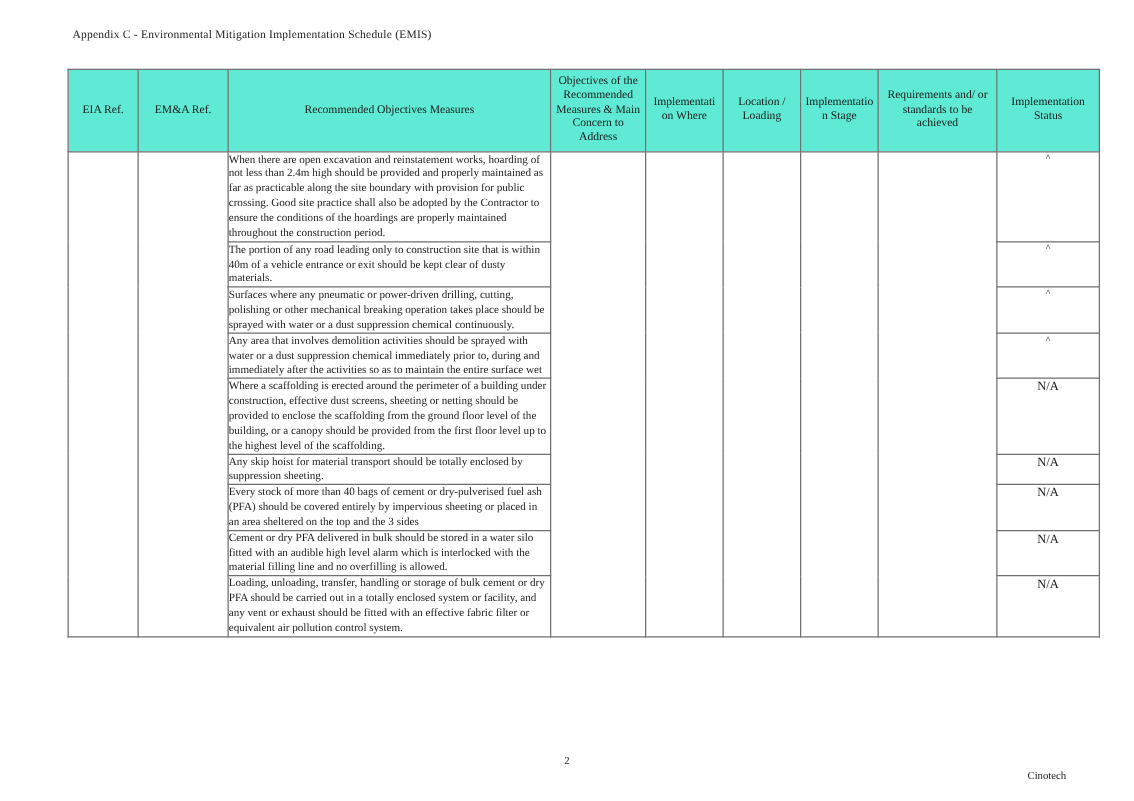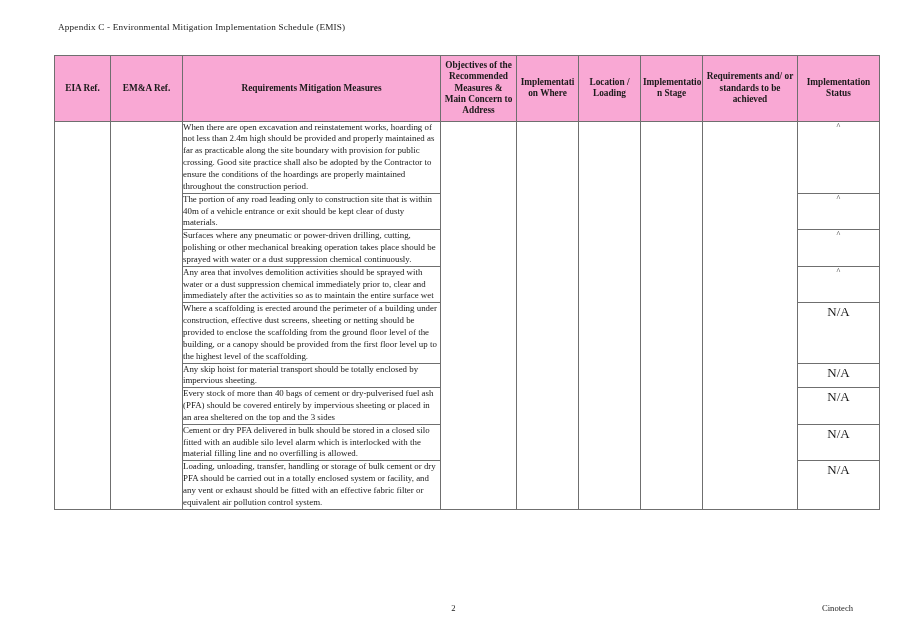--- a/index.html
+++ b/index.html
@@ -39,24 +39,24 @@
     width: 793px;
     border-collapse: collapse;
     table-layout: fixed;
   }
   .emis-table td, .emis-table th {
     border: 1px solid #6f6f6f;
     vertical-align: top;
     padding: 0;
   }
   .emis-table thead th {
-    background: #f9a8d4;
+    background: #5eead4;
     text-align: center;
     vertical-align: middle;
-    font-weight: bold;
+    font-weight: normal;
     font-size: 9.3px;
     line-height: 1.22;
     padding: 4px 2px;
     height: 47px;
     box-sizing: border-box;
   }
   .hdr-eia     { width: 56px; margin-top: 17px; }
   .hdr-emaa    { width: 72px; }
   .hdr-measures{ width: 258px; }
   .hdr-obj     { width: 76px; }
@@ -67,21 +67,21 @@
   .hdr-status  { width: 82px; }
 
   .measure-cell {
     font-size: 8.9px;
     line-height: 1.33;
     padding: 3px 4px 3px 4px;
     text-align: left;
     hyphens: none;
   }
   .status-cell {
-    font-size: 13px;
+    font-size: 10px;
     line-height: 1.33;
     text-align: center;
     padding: 2px 3px;
   }
   .status-cell.caret {
     font-size: 8px;
   }
   .spanned {
     padding: 0;
   }
@@ -98,38 +98,38 @@
     position: absolute;
     left: 0;
     right: 0;
     text-align: center;
     font-size: 8.6px;
     color: #1c1c1c;
   }
   .footer-company {
     position: absolute;
     right: 0;
-    top: 0;
+    top: 12px;
     font-size: 8.6px;
     color: #1c1c1c;
   }
 </style>
 </head>
 <body>
 
 <div class="page">
 
   <div class="doc-header">Appendix C - Environmental Mitigation Implementation Schedule (EMIS)</div>
 
   <table class="emis-table">
     <thead>
       <tr>
         <th class="hdr-eia">EIA Ref.</th>
         <th class="hdr-emaa">EM&amp;A Ref.</th>
-        <th class="hdr-measures">Requirements Mitigation Measures</th>
+        <th class="hdr-measures">Recommended Objectives Measures</th>
         <th class="hdr-obj">Objectives of the Recommended Measures &amp; Main Concern to Address</th>
         <th class="hdr-agent">Implementati on Where</th>
         <th class="hdr-loc">Location / Loading</th>
         <th class="hdr-stage">Implementatio n Stage</th>
         <th class="hdr-req">Requirements and/ or standards to be achieved</th>
         <th class="hdr-status">Implementation Status</th>
       </tr>
     </thead>
     <tbody>
 
@@ -149,41 +149,41 @@
         <td class="measure-cell">The portion of any road leading only to construction site that is within 40m of a vehicle entrance or exit should be kept clear of dusty materials.</td>
         <td class="status-cell caret">^</td>
       </tr>
 
       <tr>
         <td class="measure-cell">Surfaces where any pneumatic or power-driven drilling, cutting, polishing or other mechanical breaking operation takes place should be sprayed with water or a dust suppression chemical continuously.</td>
         <td class="status-cell caret">^</td>
       </tr>
 
       <tr>
-        <td class="measure-cell">Any area that involves demolition activities should be sprayed with water or a dust suppression chemical immediately prior to, clear and immediately after the activities so as to maintain the entire surface wet</td>
+        <td class="measure-cell">Any area that involves demolition activities should be sprayed with water or a dust suppression chemical immediately prior to, during and immediately after the activities so as to maintain the entire surface wet</td>
         <td class="status-cell caret">^</td>
       </tr>
 
       <tr>
         <td class="measure-cell">Where a scaffolding is erected around the perimeter of a building under construction, effective dust screens, sheeting or netting should be provided to enclose the scaffolding from the ground floor level of the building, or a canopy should be provided from the first floor level up to the highest level of the scaffolding.</td>
         <td class="status-cell">N/A</td>
       </tr>
 
       <tr>
-        <td class="measure-cell">Any skip hoist for material transport should be totally enclosed by impervious sheeting.</td>
+        <td class="measure-cell">Any skip hoist for material transport should be totally enclosed by suppression sheeting.</td>
         <td class="status-cell">N/A</td>
       </tr>
 
       <tr>
         <td class="measure-cell">Every stock of more than 40 bags of cement or dry-pulverised fuel ash (PFA) should be covered entirely by impervious sheeting or placed in an area sheltered on the top and the 3 sides</td>
         <td class="status-cell">N/A</td>
       </tr>
 
       <tr>
-        <td class="measure-cell">Cement or dry PFA delivered in bulk should be stored in a closed silo fitted with an audible silo level alarm which is interlocked with the material filling line and no overfilling is allowed.</td>
+        <td class="measure-cell">Cement or dry PFA delivered in bulk should be stored in a water silo fitted with an audible high level alarm which is interlocked with the material filling line and no overfilling is allowed.</td>
         <td class="status-cell">N/A</td>
       </tr>
 
       <tr>
         <td class="measure-cell">Loading, unloading, transfer, handling or storage of bulk cement or dry PFA should be carried out in a totally enclosed system or facility, and any vent or exhaust should be fitted with an effective fabric filter or equivalent air pollution control system.</td>
         <td class="status-cell">N/A</td>
       </tr>
 
     </tbody>
   </table>

